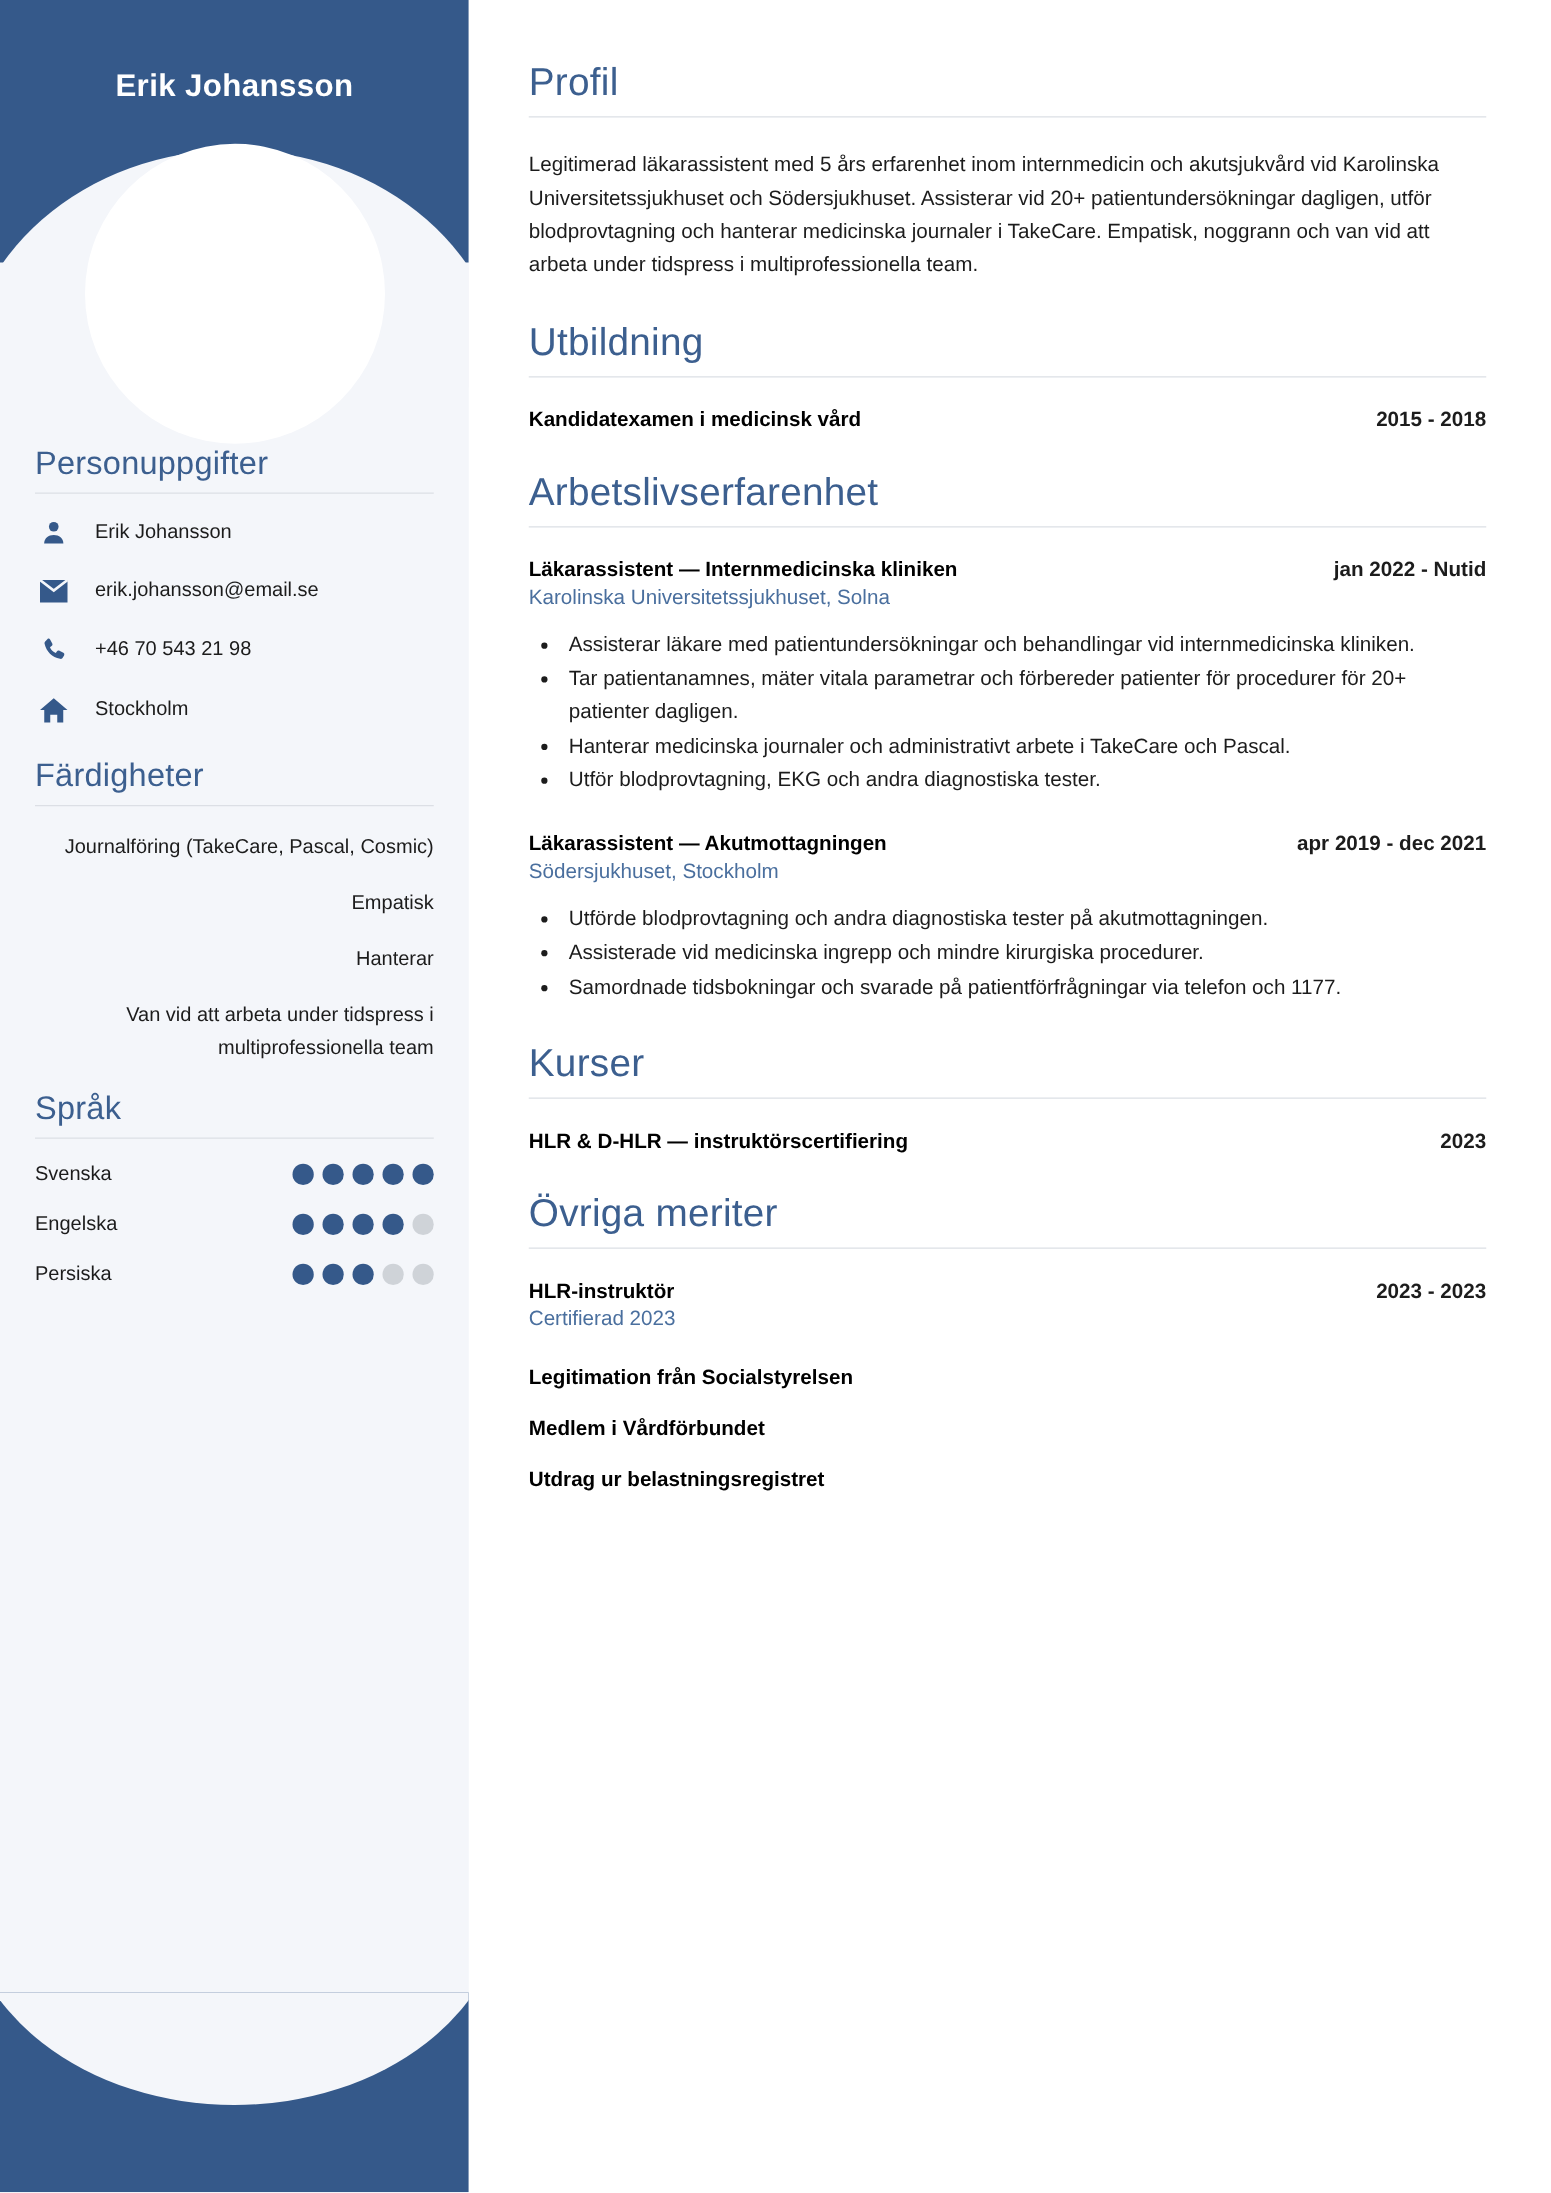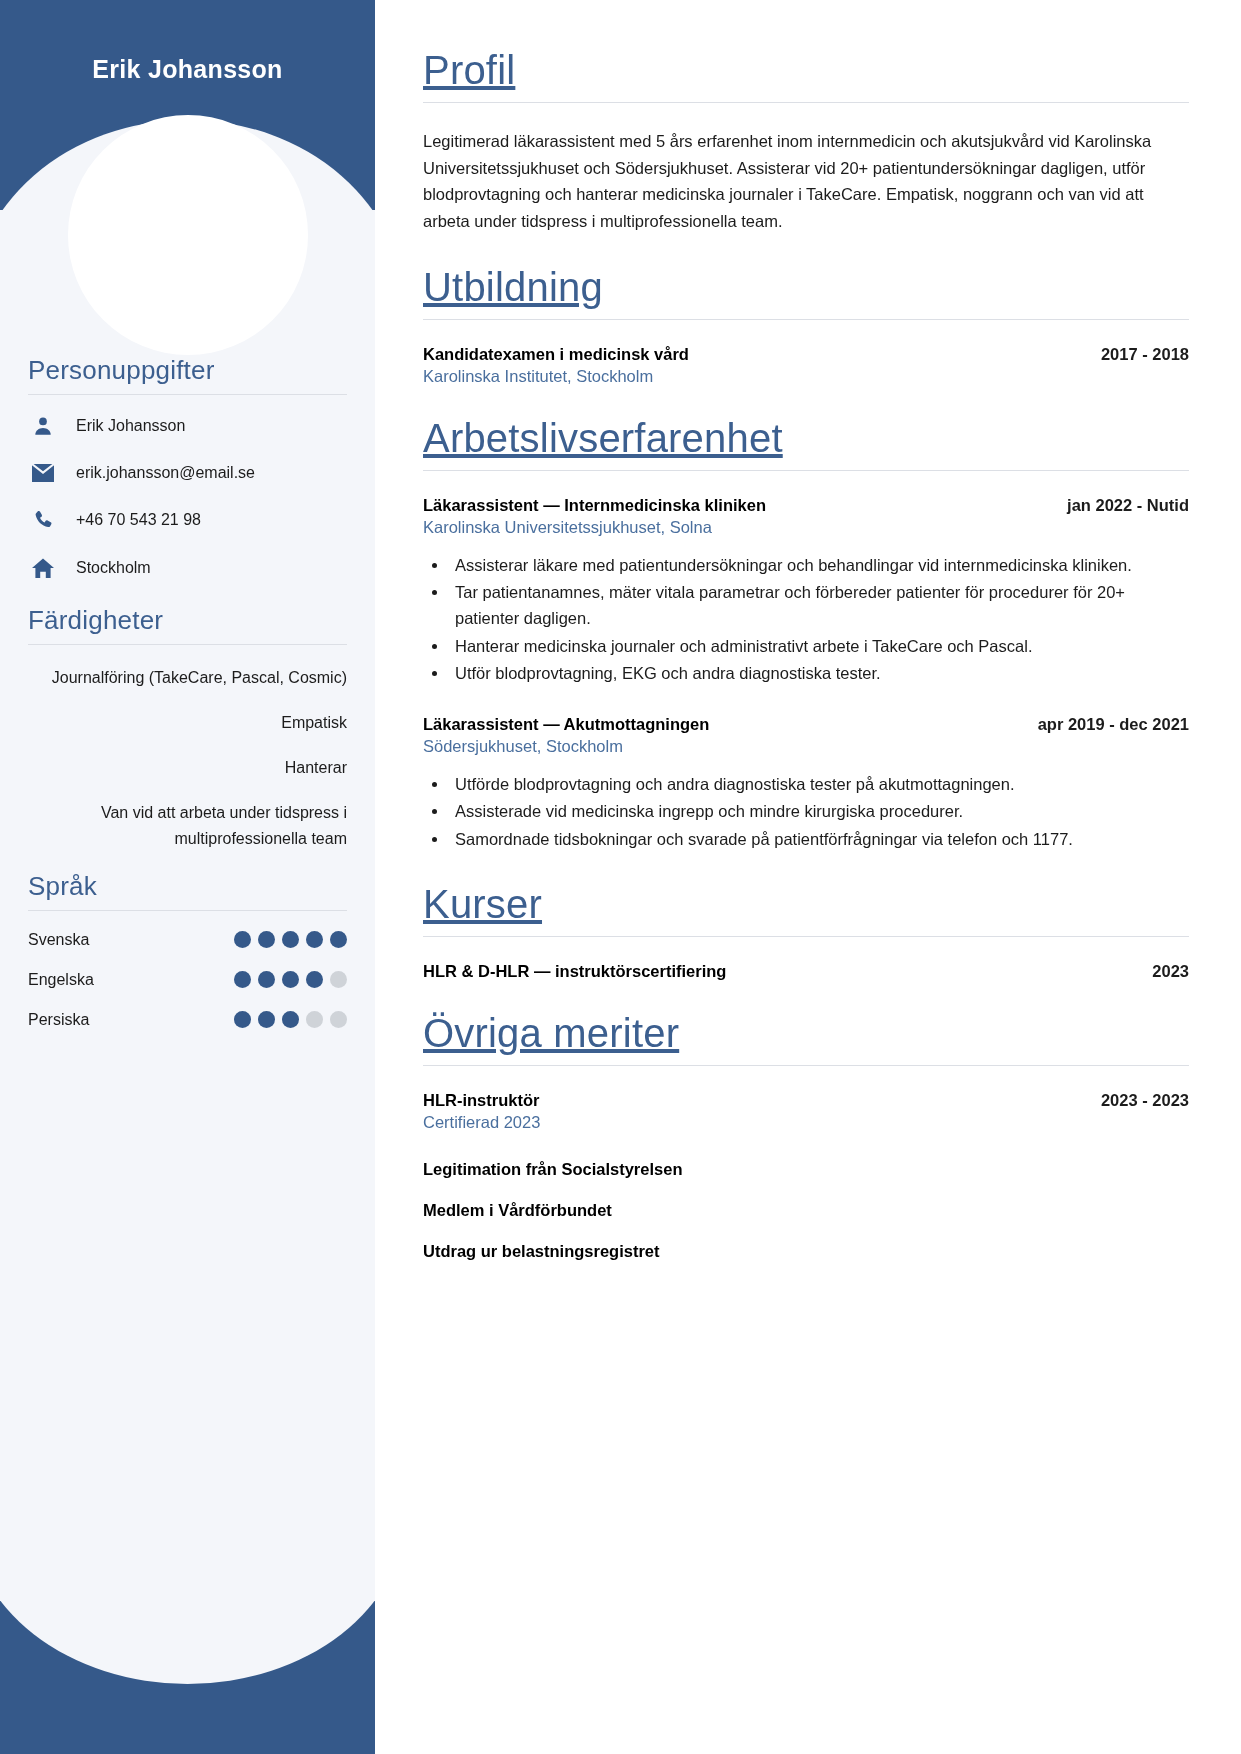--- a/index.html
+++ b/index.html
@@ -130,26 +130,25 @@
     border-radius: 0 0 50% 50% / 0 0 100% 100%;
   }
 
   
   .main {
     flex: 1;
     background: #ffffff;
     padding: 48px 52px 40px 48px;
   }
   .main-h {
-    font-size: 40px;
+    font-size: 31px;
     font-weight: normal;
     color: #3c5f8f;
     letter-spacing: .2px;
     padding-bottom: 9px;
-    text-decoration: underline;
   }
   .main-rule {
     height: 1px;
     background: #dcdfe5;
     margin-bottom: 25px;
   }
   .m-section { margin-bottom: 30px; }
 
   .profile-text {
     font-size: 16.5px;
@@ -312,23 +311,22 @@
       <div class="main-rule"></div>
       <p class="profile-text">Legitimerad läkarassistent med 5 års erfarenhet inom internmedicin och akutsjukvård vid Karolinska Universitetssjukhuset och Södersjukhuset. Assisterar vid 20+ patientundersökningar dagligen, utför blodprovtagning och hanterar medicinska journaler i TakeCare. Empatisk, noggrann och van vid att arbeta under tidspress i multiprofessionella team.</p>
     </section>
 
     <section class="m-section">
       <h2 class="main-h">Utbildning</h2>
       <div class="main-rule"></div>
       <div class="entry">
         <div class="entry-head">
           <span class="entry-title">Kandidatexamen i medicinsk vård</span>
-          <span class="entry-date">2017 - 2018</span>
-        </div>
-        <div class="entry-sub">Karolinska Institutet, Stockholm</div>
+          <span class="entry-date">2015 - 2018</span>
+        </div>
       </div>
     </section>
 
     <section class="m-section">
       <h2 class="main-h">Arbetslivserfarenhet</h2>
       <div class="main-rule"></div>
 
       <div class="entry entry-spaced">
         <div class="entry-head">
           <span class="entry-title">Läkarassistent — Internmedicinska kliniken</span>

